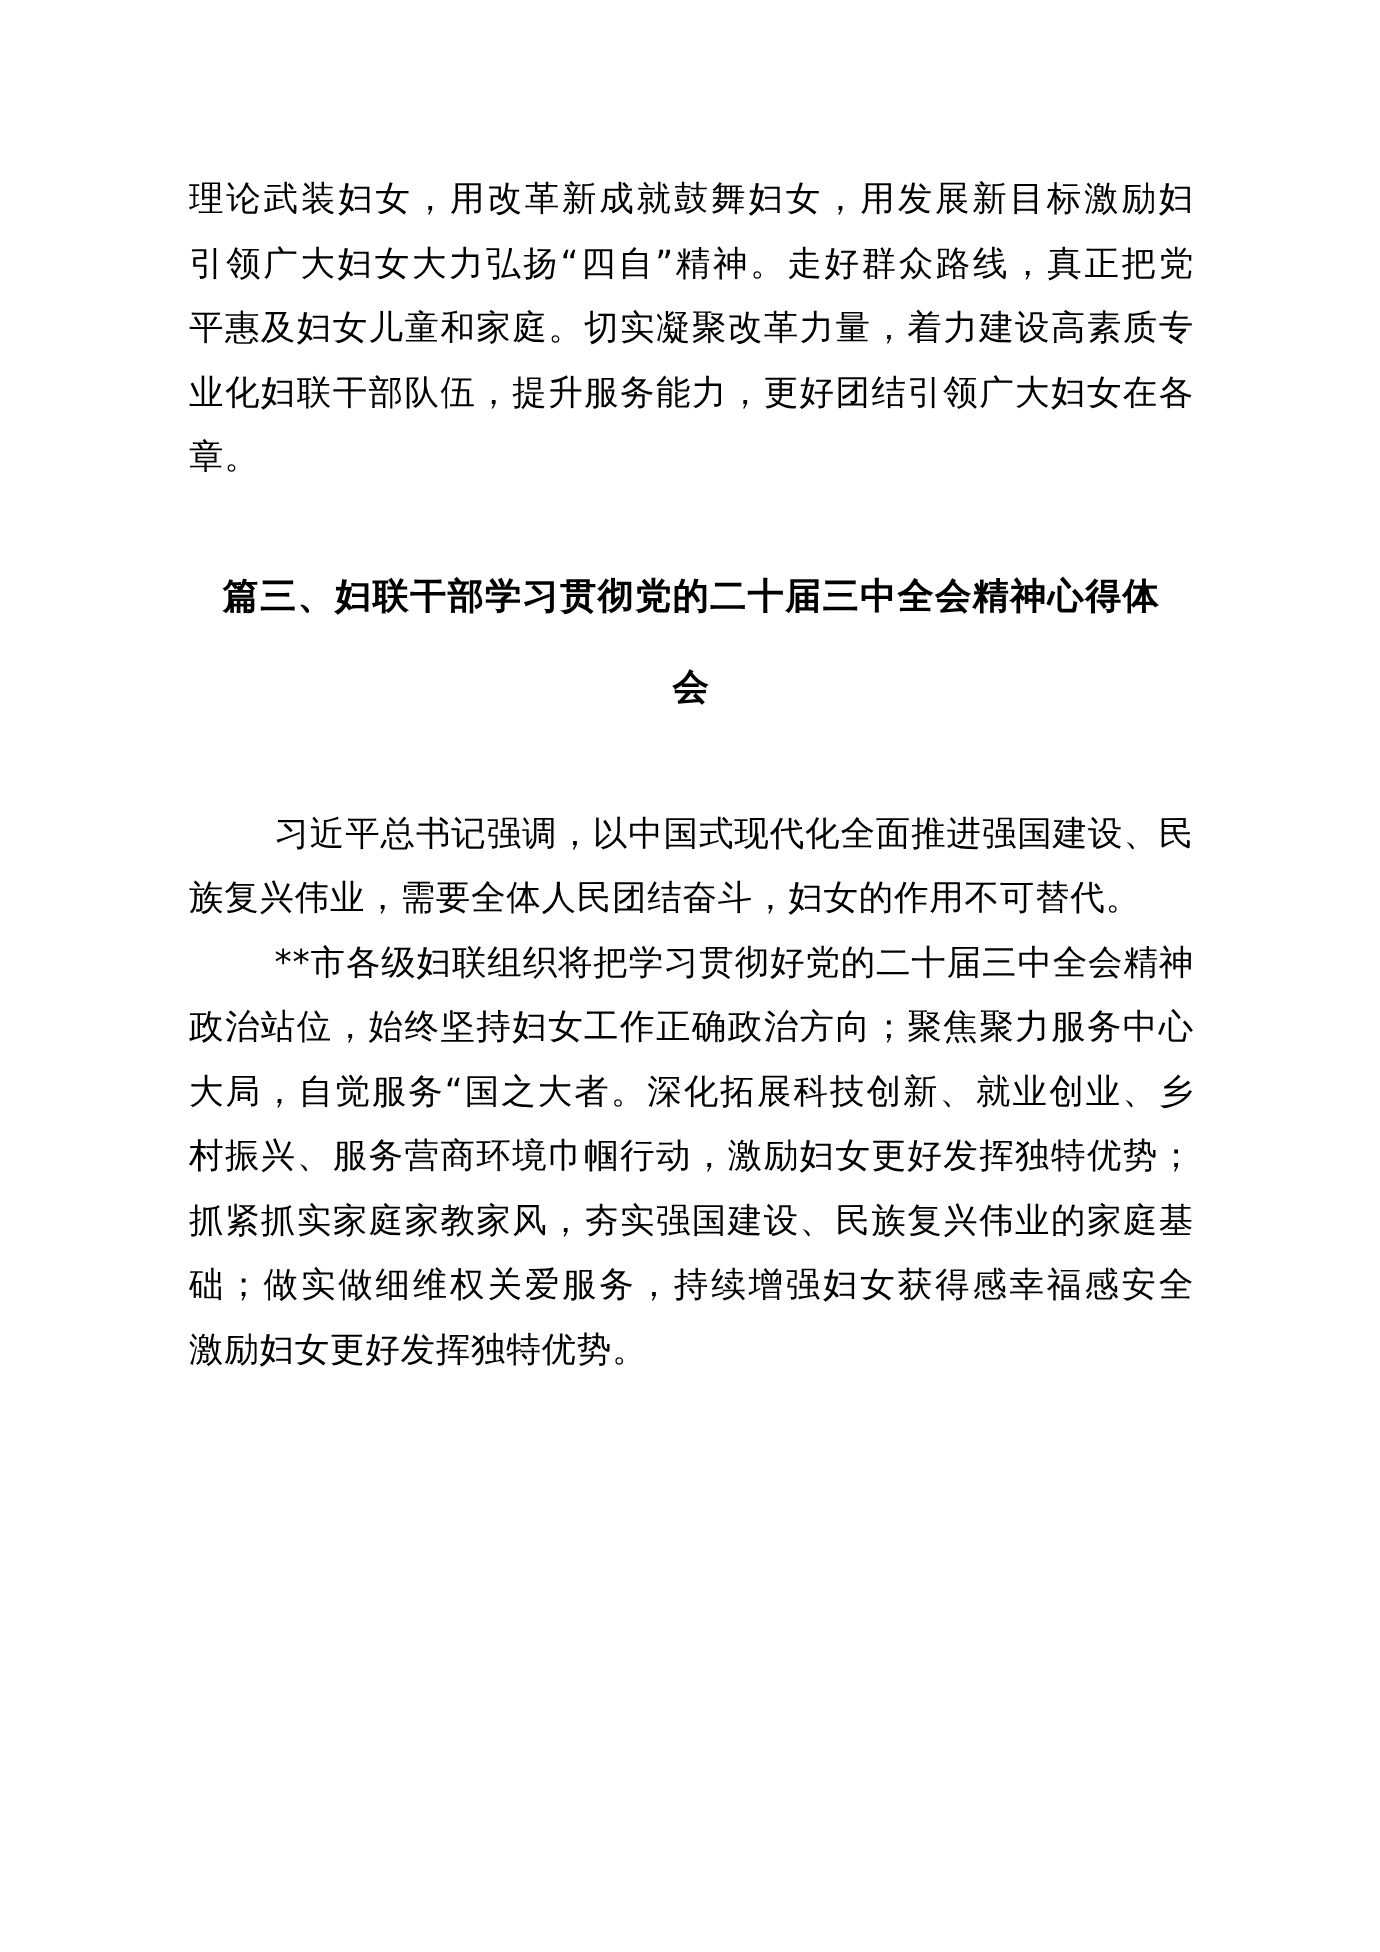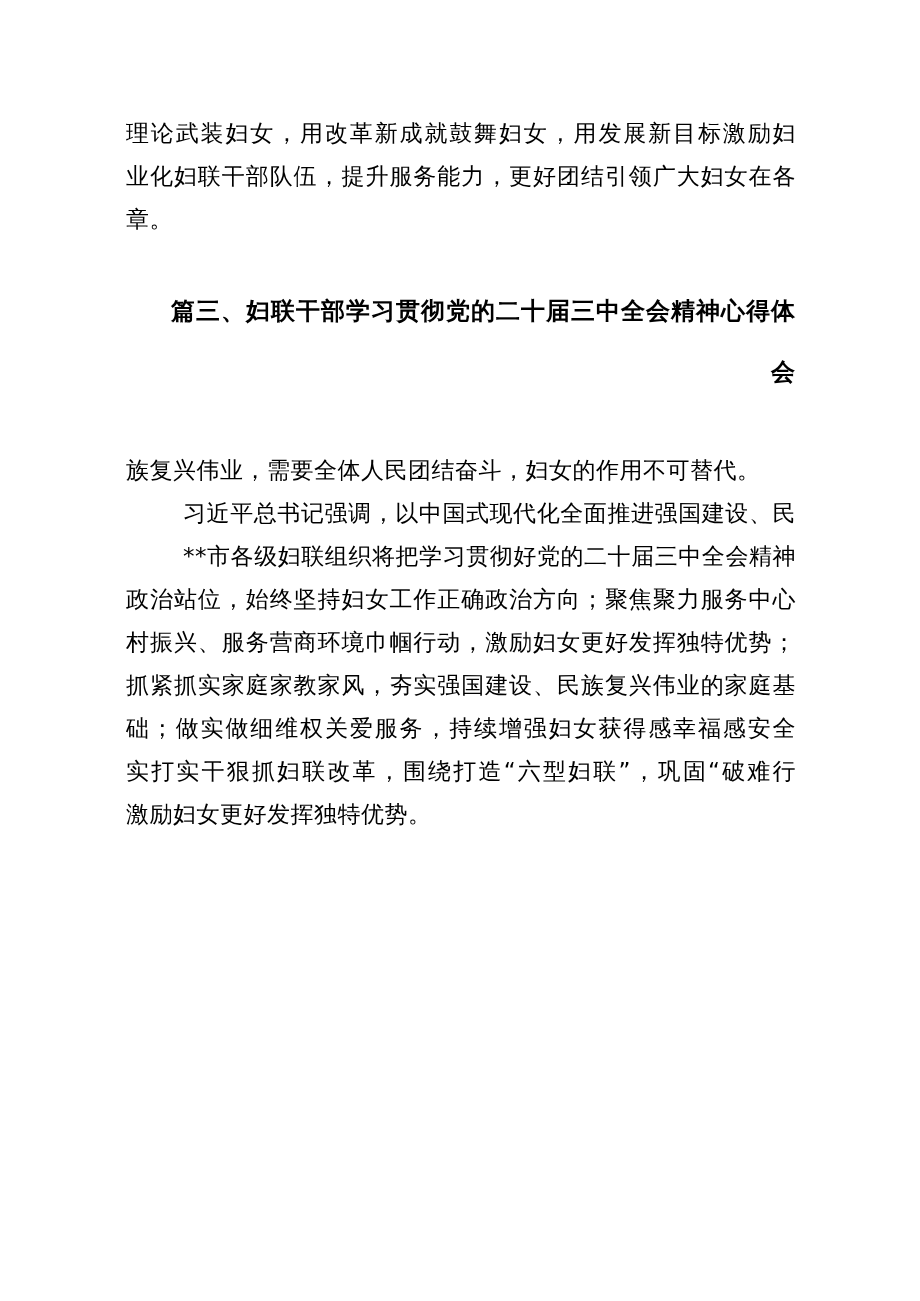--- a/index.html
+++ b/index.html
@@ -40,51 +40,53 @@
   }
   .heading {
     margin-top: 40px;
     font-weight: bold;
   }
   .heading .h-line {
     font-size: 24px;
     line-height: 61px;
     height: 61px;
     overflow: hidden;
-    text-align: right;
+    text-align: center;
     letter-spacing: 1px;
   }
   .body-block {
     margin-top: 46px;
   }
 </style>
 </head>
 <body>
 
 <div class="page">
 
   <div class="para">
     <div class="line">理论武装妇女，用改革新成就鼓舞妇女，用发展新目标激励妇女，</div>
+    <div class="line">引领广大妇女大力弘扬“四自”精神。走好群众路线，真正把党</div>
+    <div class="line">平惠及妇女儿童和家庭。切实凝聚改革力量，着力建设高素质专</div>
     <div class="line">业化妇联干部队伍，提升服务能力，更好团结引领广大妇女在各</div>
     <div class="line end">章。</div>
   </div>
 
   <div class="heading">
     <div class="h-line">篇三、妇联干部学习贯彻党的二十届三中全会精神心得体</div>
     <div class="h-line">会</div>
   </div>
 
   <div class="para body-block">
+    <div class="line indent">习近平总书记强调，以中国式现代化全面推进强国建设、民</div>
     <div class="line end">族复兴伟业，需要全体人民团结奋斗，妇女的作用不可替代。</div>
-    <div class="line indent">习近平总书记强调，以中国式现代化全面推进强国建设、民</div>
   </div>
 
   <div class="para">
     <div class="line indent">**市各级妇联组织将把学习贯彻好党的二十届三中全会精神</div>
     <div class="line">政治站位，始终坚持妇女工作正确政治方向；聚焦聚力服务中心</div>
+    <div class="line">大局，自觉服务“国之大者。深化拓展科技创新、就业创业、乡</div>
     <div class="line">村振兴、服务营商环境巾帼行动，激励妇女更好发挥独特优势；</div>
     <div class="line">抓紧抓实家庭家教家风，夯实强国建设、民族复兴伟业的家庭基</div>
     <div class="line">础；做实做细维权关爱服务，持续增强妇女获得感幸福感安全感；</div>
-    <div class="line">实打实干狠抓妇联改革，围绕打造“六型妇联”，巩固“破难行</div>
     <div class="line end">激励妇女更好发挥独特优势。</div>
   </div>
 
 </div>
 
 </body></html>

